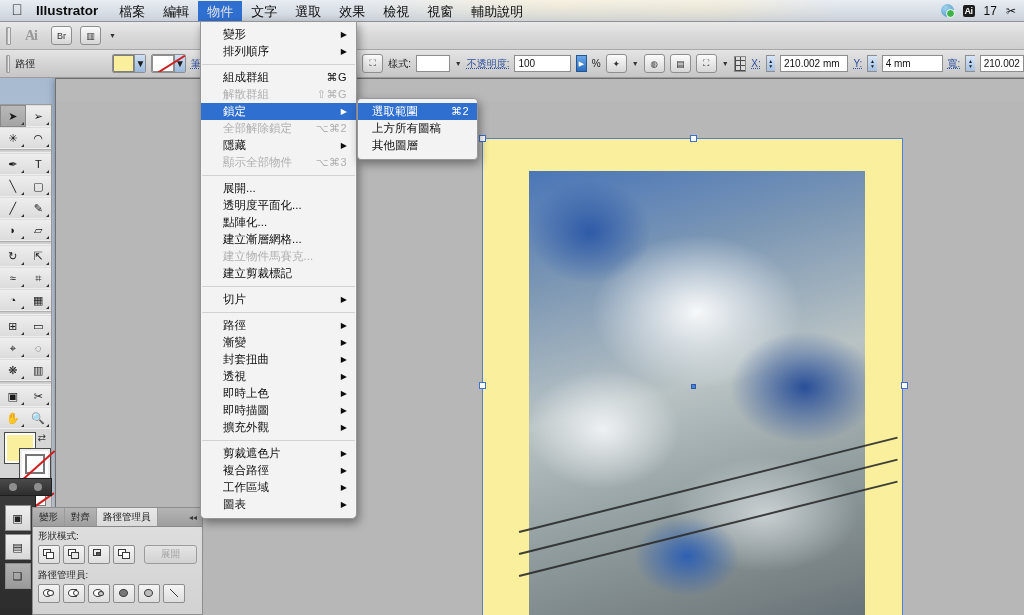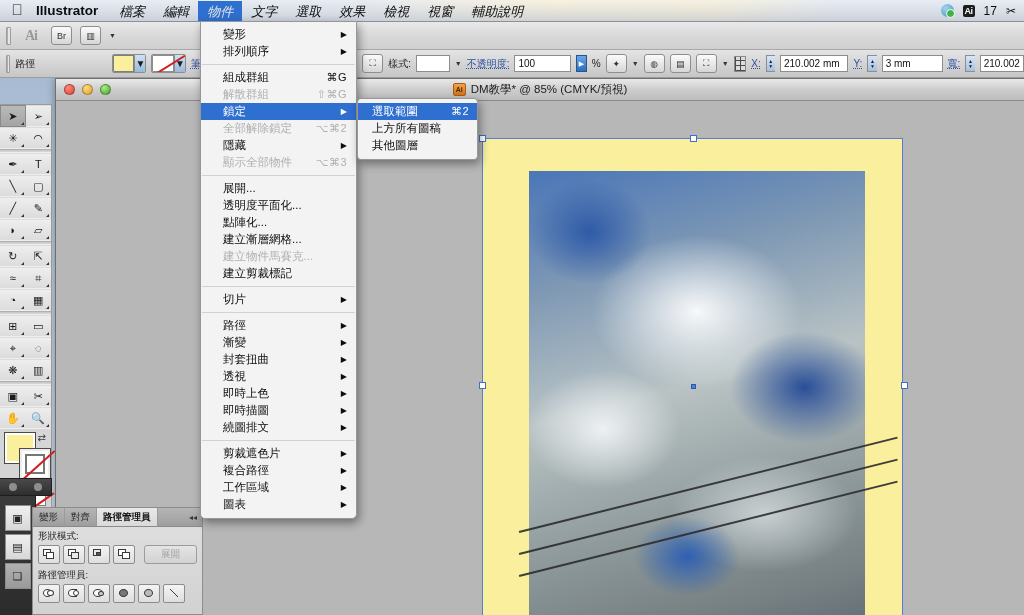--- a/index.html
+++ b/index.html
@@ -302,21 +302,21 @@
     background: linear-gradient(180deg,#b5b5b5,#9e9e9e);
     border-bottom: 1px solid #8a8a8a;
   }
   .pftab {
     padding: 0 6px; display: flex; align-items: center;
     font-size: 9.5px; color: #2a2a2a;
     border-right: 1px solid #9a9a9a;
   }
   .pftab.active {
     background: linear-gradient(180deg,#e8e8e8,#dadada);
-    font-weight: bold; color: #111;
+    font-weight: normal; color: #111;
   }
   .pfcollapse { margin-left: auto; padding: 0 5px; display: flex; align-items: center; font-size: 8px; color:#3a3a3a; }
   .pfsection { padding: 3px 5px 0; }
   .pfrow { display: flex; gap: 3px; margin-top: 2px; align-items: center; }
   .pfbtn {
     width: 22px; height: 19px;
     background: linear-gradient(180deg,#f4f4f4,#dedede);
     border: 1px solid #8c8c8c; border-radius: 2px;
     display: flex; align-items: center; justify-content: center;
   }
@@ -361,31 +361,20 @@
   #submenu .mrow { padding: 0 8px 0 14px; }
 </style>
 </head>
 <body>
 
 <div id="root">
 
   <div id="desktop"></div>
 
   <div id="docwin">
-    <div id="doctitle">
-      <div class="traffic">
-        <div class="tl r"></div>
-        <div class="tl y"></div>
-        <div class="tl g"></div>
-      </div>
-      <div class="doctitle-txt">
-        <span class="docicon">Ai</span>
-        <span>DM教學* @ 85% (CMYK/預視)</span>
-      </div>
-    </div>
 
     <div id="canvas">
       <div id="artboard">
         <div id="photo">
           <div class="wire" style="left:-10px; top:360px; width:390px; transform:rotate(-14deg);"></div>
           <div class="wire" style="left:-10px; top:382px; width:390px; transform:rotate(-14deg);"></div>
           <div class="wire" style="left:-10px; top:404px; width:390px; transform:rotate(-14deg);"></div>
         </div>
       </div>
 
@@ -451,21 +440,21 @@
     <span class="caret">▼</span>
 
     <div class="grid9"></div>
 
     <span class="lbl link">X:</span>
     <div class="stepper">▲<br>▼</div>
     <div class="field" style="width:88px">210.002 mm</div>
 
     <span class="lbl link">Y:</span>
     <div class="stepper">▲<br>▼</div>
-    <div class="field" style="width:78px">3 mm</div>
+    <div class="field" style="width:78px">4 mm</div>
 
     <span class="lbl link">寬:</span>
     <div class="stepper">▲<br>▼</div>
     <div class="field" style="width:56px">210.002</div>
   </div>
 
   <div id="toolpal">
     <div class="tgrid" id="toolgrid">
         <div class="tcell corner sel">➤</div>
         <div class="tcell corner">➢</div>
@@ -606,21 +595,21 @@
               <i style="left:2px;top:1px;width:8px;height:8px;border:none;background:linear-gradient(45deg,transparent 45%,#3a3a3a 45%,#3a3a3a 55%,transparent 55%);"></i>
             </span>
           </div>
       </div>
     </div>
   </div>
 
   <div id="menubar">
     <span class="apple"></span>
     <span class="appname">Illustrator</span>
-    <div id="menubar-items" style="display:flex;align-items:center;font-style:italic;">
+    <div id="menubar-items" style="display:flex;align-items:center;">
         <span class="mi">檔案</span>
         <span class="mi">編輯</span>
         <span class="mi active">物件</span>
         <span class="mi">文字</span>
         <span class="mi">選取</span>
         <span class="mi">效果</span>
         <span class="mi">檢視</span>
         <span class="mi">視窗</span>
         <span class="mi">輔助說明</span>
       </div>
@@ -710,21 +699,21 @@
       </div>
       <div class="mrow">
         <span>即時上色</span>
         <span class="arw">▶</span>
       </div>
       <div class="mrow">
         <span>即時描圖</span>
         <span class="arw">▶</span>
       </div>
       <div class="mrow">
-        <span>繞圖排文</span>
+        <span>擴充外觀</span>
         <span class="arw">▶</span>
       </div>
       <div class="msep"></div>
       <div class="mrow">
         <span>剪裁遮色片</span>
         <span class="arw">▶</span>
       </div>
       <div class="mrow">
         <span>複合路徑</span>
         <span class="arw">▶</span>

